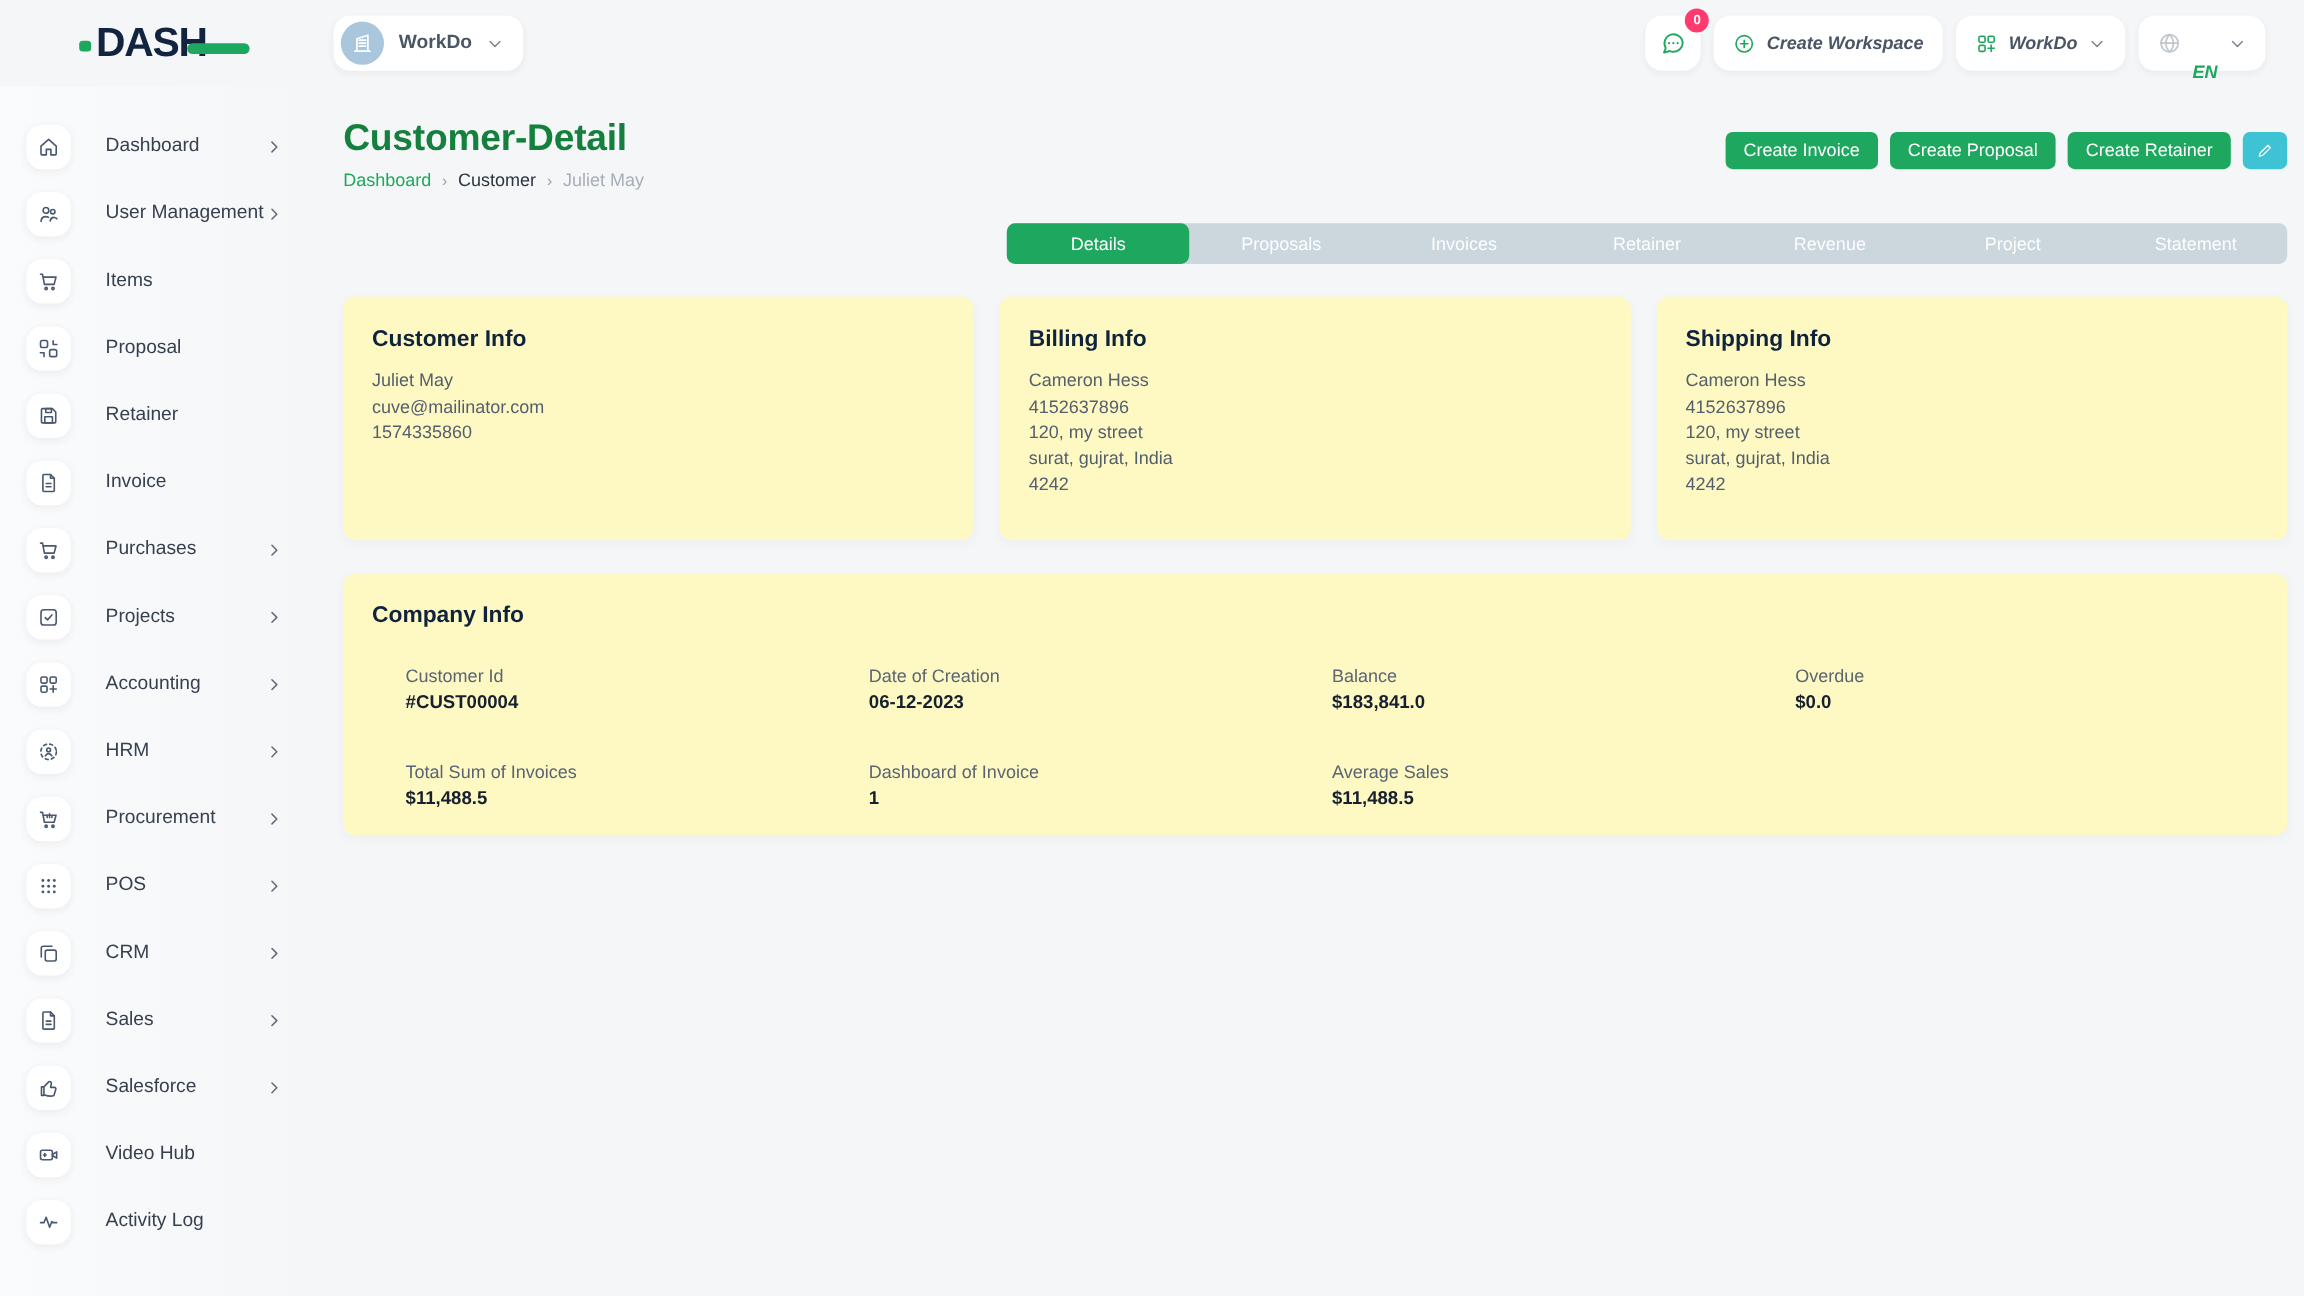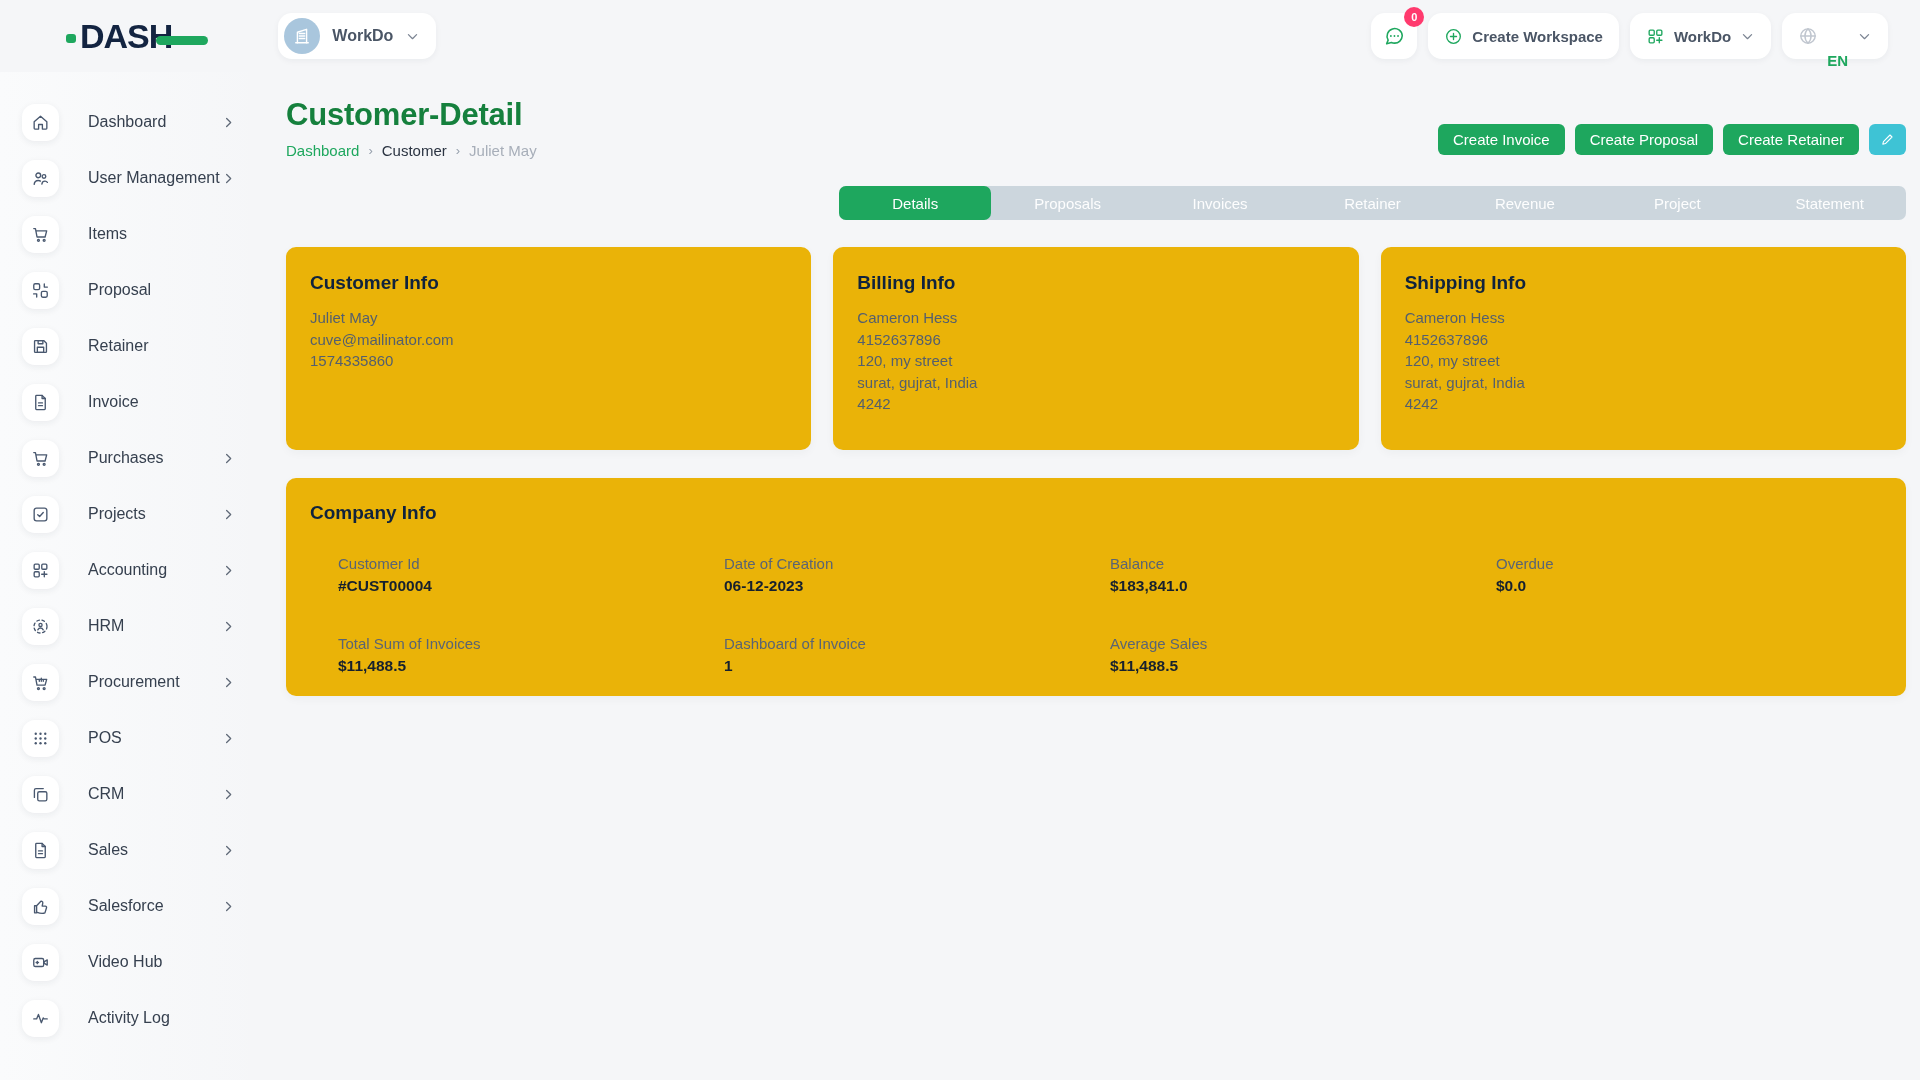--- a/index.html
+++ b/index.html
@@ -25,21 +25,21 @@
   .logo-dot{position:absolute;left:0;top:17px;width:10px;height:9px;border-radius:3px;background:var(--accent);}
   .logo-text{font-size:34px;font-weight:800;letter-spacing:-1px;color:#132441;position:relative;}
   .logo-dash{position:absolute;right:-36px;top:19px;width:52px;height:9px;border-radius:5px;background:var(--accent);}
   .ws-pill{margin-left:106px;display:flex;align-items:center;gap:12px;background:#fff;border-radius:14px;height:46px;padding:0 16px 0 6px;box-shadow:0 2px 6px rgba(25,39,62,.05);cursor:pointer;}
   .ws-avatar{width:36px;height:36px;border-radius:50%;background:#a9c6dd;display:flex;align-items:center;justify-content:center;color:#fff;}
   .ws-label{font-size:16px;font-weight:600;color:#4a5565;}
   .caret{color:#7b8492;}
   .top-right{margin-left:auto;display:flex;align-items:center;gap:11px;}
   .icon-btn{position:relative;width:46px;height:46px;background:#fff;border-radius:14px;display:flex;align-items:center;justify-content:center;color:var(--accent);box-shadow:0 2px 6px rgba(25,39,62,.05);cursor:pointer;}
   .badge{position:absolute;top:-6px;right:-7px;min-width:20px;height:20px;border-radius:10px;background:var(--badge);color:#fff;font-size:11px;font-weight:700;display:flex;align-items:center;justify-content:center;padding:0 5px;}
-  .pill{display:flex;align-items:center;gap:9px;background:#fff;border-radius:14px;height:46px;padding:0 16px;box-shadow:0 2px 6px rgba(25,39,62,.05);font-size:15px;font-weight:600;color:#4a5565;cursor:pointer;}
+  .pill{display:flex;align-items:center;gap:9px;background:#fff;border-radius:14px;height:46px;padding:0 16px;box-shadow:0 2px 6px rgba(25,39,62,.05);font-size:15px;font-weight:600;color:#4a5565;cursor:pointer;font-style:italic;}
   .pill .green{color:var(--accent);}
   .lang-code{color:var(--accent);font-weight:700;font-size:15px;margin-top:48px;}
   .globe{color:#c0c6cf;}
 
   
   .sidebar{position:absolute;left:0;top:72px;bottom:0;width:264px;padding-top:22px;overflow:hidden;
            background:linear-gradient(to right,#fafbfc,rgba(250,251,252,0));}
   .side-item{display:flex;align-items:center;height:56px;padding:0 28px 0 22px;cursor:pointer;}
   .side-ico{width:37px;height:37px;border-radius:13px;background:#fff;box-shadow:0 2px 7px rgba(25,39,62,.07);display:flex;align-items:center;justify-content:center;color:#49586f;flex:0 0 auto;}
   .side-ico .ic{width:19px;height:19px;}
@@ -49,31 +49,31 @@
 
   
   .main{position:absolute;left:286px;right:14px;top:72px;bottom:0;}
   .page-head{position:relative;padding-top:25px;}
   .page-title{font-size:31px;font-weight:700;color:#15803d;letter-spacing:-.2px;}
   .breadcrumb{display:flex;align-items:center;gap:9px;margin-top:9px;font-size:15px;}
   .bc-link{color:var(--accent);cursor:pointer;}
   .bc-sep{color:#97a0ad;font-size:13px;}
   .bc-current{color:#2b3442;cursor:pointer;}
   .bc-muted{color:var(--faint);}
-  .head-actions{position:absolute;right:0;top:52px;display:flex;gap:10px;}
+  .head-actions{position:absolute;right:0;top:38px;display:flex;gap:10px;}
   .btn{height:31px;padding:0 15px;border:none;border-radius:6px;background:var(--accent);color:#fff;font-size:15px;font-family:inherit;display:flex;align-items:center;cursor:pointer;}
   .btn-edit{width:37px;height:31px;border-radius:6px;background:var(--edit);border:none;display:flex;align-items:center;justify-content:center;color:#fff;cursor:pointer;}
   .btn-edit .ic{width:15px;height:15px;}
 
   .tabs{margin-top:27px;margin-left:auto;width:1067px;height:34px;background:var(--tabbar);border-radius:7px;display:flex;}
   .tab{flex:1;display:flex;align-items:center;justify-content:center;font-size:15px;color:rgba(255,255,255,.96);border-radius:7px;cursor:pointer;}
   .tab.active{background:var(--accent);color:#fff;}
 
   .cards-row{margin-top:27px;display:flex;gap:22px;}
-  .card{background:#eab308;border-radius:10px;box-shadow:0 3px 10px rgba(25,39,62,.04);}
+  .card{background:#fef9c3;border-radius:10px;box-shadow:0 3px 10px rgba(25,39,62,.04);}
   .info-card{flex:1;height:203px;padding:25px 24px;}
   .card-title{font-size:19px;font-weight:700;color:#10233d;}
   .info-lines{margin-top:13px;font-size:15px;color:#545f6e;line-height:21.5px;}
 
   .company-card{margin-top:28px;height:218px;padding:24px 24px 16px 24px;}
   .company-grid{margin-top:31px;padding-left:28px;display:grid;grid-template-columns:repeat(4,1fr);row-gap:40px;}
   .field-label{font-size:15px;color:#5a6474;}
   .field-value{margin-top:5px;font-size:15.5px;font-weight:700;color:#16202e;}
 </style>
 </head>

